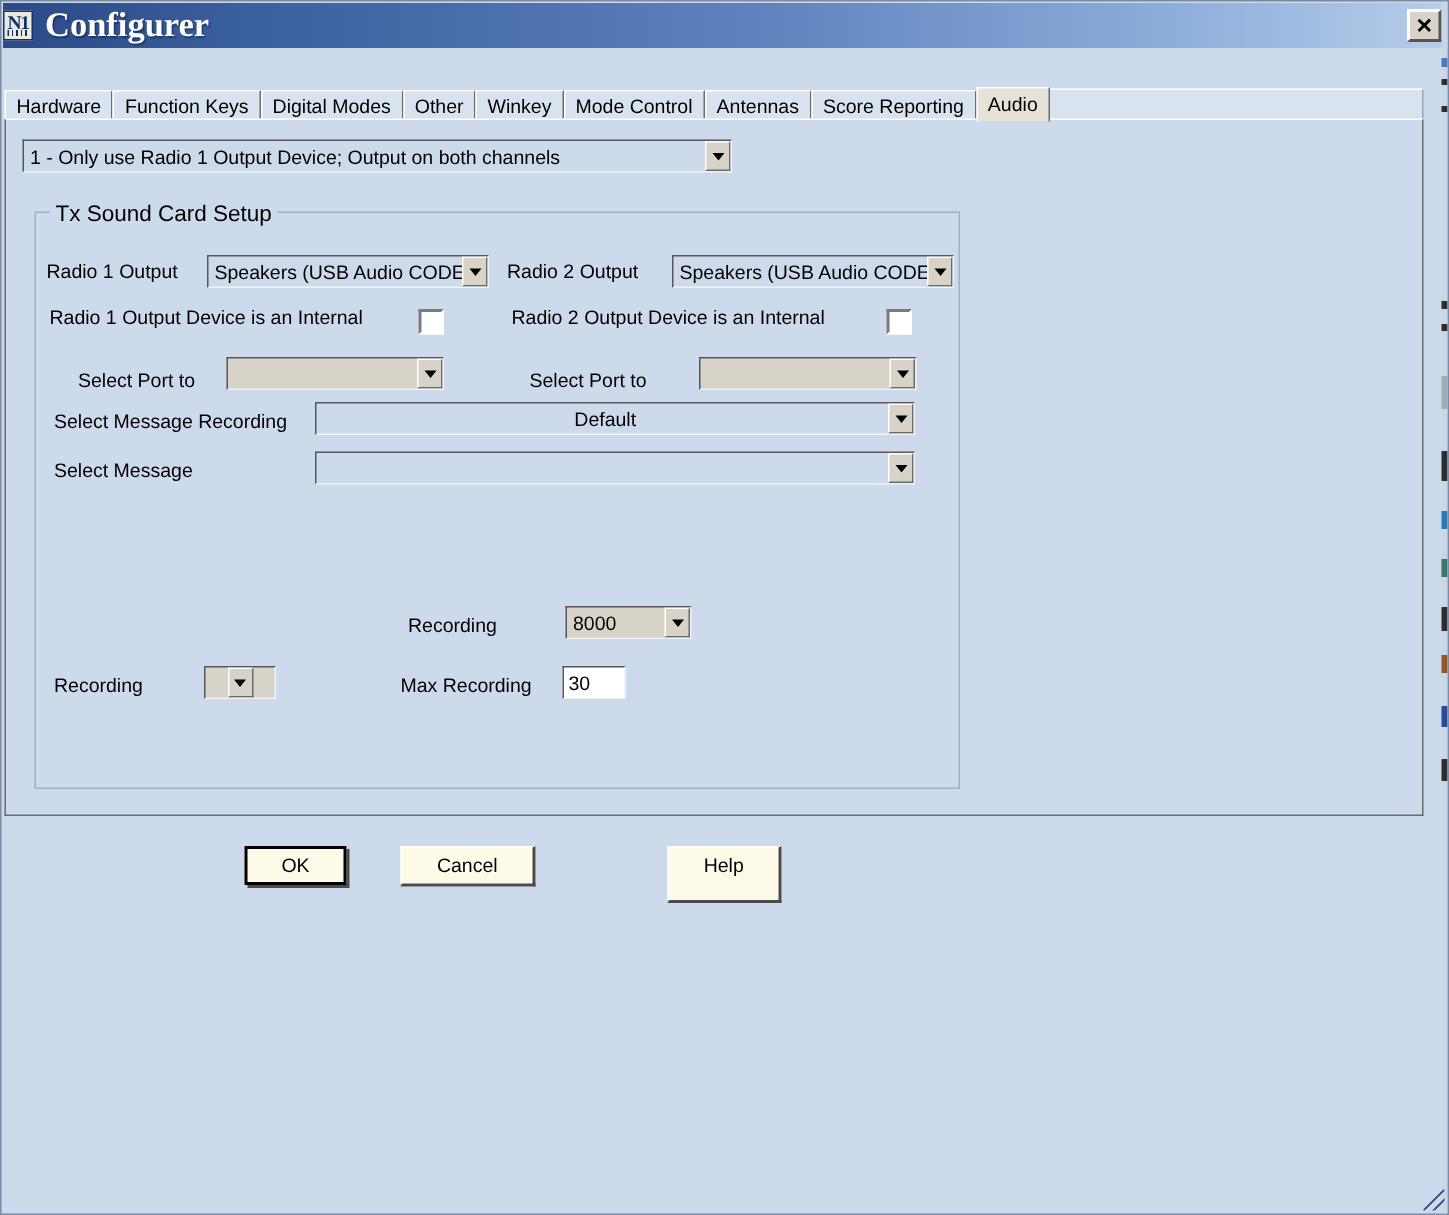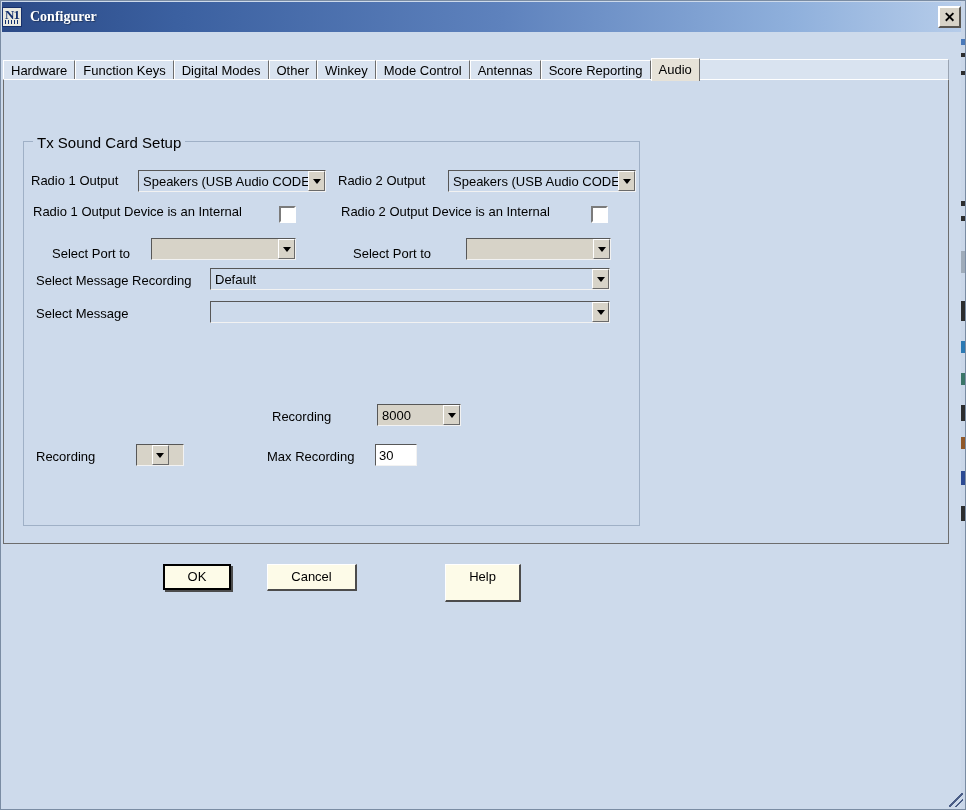--- a/index.html
+++ b/index.html
@@ -56,21 +56,21 @@
     position: absolute;
     left: 2px; right: 2px; bottom: 2px;
     height: 4px;
     background:
       repeating-linear-gradient(to right, #13306e 0 1px, transparent 1px 3px);
   }
   #titlebar .tb-title {
     color: #ffffff;
     font-family: "Liberation Serif", serif;
     font-weight: bold;
-    font-size: 14px;
+    font-size: 23px;
     margin-left: 8px;
     text-shadow: 1px 1px 1px rgba(0,0,0,0.35);
     white-space: nowrap;
   }
   #close-btn {
     position: absolute;
     right: 5px;
     top: 4px;
     width: 23px;
     height: 22px;
@@ -340,20 +340,26 @@
     <div class="tab">Winkey</div>
     <div class="tab">Mode Control</div>
     <div class="tab">Antennas</div>
     <div class="tab">Score Reporting</div>
     <div class="tab selected">Audio</div>
     <div class="tab-filler"></div>
   </div>
 
   <div id="tabpanel"></div>
 
+  <div class="combo" style="left:14px; top:92px; width:473px; height:22px;">
+    <span class="cb-text">1 - Only use Radio 1 Output Device; Output on both channels</span>
+    <span class="cb-btn">
+        <span class="arrow"></span>
+      </span>
+  </div>
 
   <div id="groupbox"></div>
   <div id="groupbox-title">Tx Sound Card Setup</div>
 
   <div class="lbl" style="left:30px; top:172px;">Radio 1 Output</div>
   <div class="combo" style="left:137px; top:169px; width:188px; height:22px;">
     <span class="cb-text">Speakers (USB Audio CODE</span>
     <span class="cb-btn">
         <span class="arrow"></span>
       </span>
@@ -383,21 +389,21 @@
 
   <div class="lbl" style="left:352px; top:245px;">Select Port to</div>
   <div class="combo gray" style="left:465px; top:237px; width:145px; height:22px;">
     <span class="cb-text"></span>
     <span class="cb-btn">
         <span class="arrow"></span>
       </span>
   </div>
 
   <div class="lbl" style="left:35px; top:272px;">Select Message Recording</div>
-  <div class="combo" style="left:209px; top:267px; width:400px; height:22px;">
+  <div class="combo" style="left:209px; top:267px; width:400px; height:22px;text-align:center;">
     <span class="cb-text">Default</span>
     <span class="cb-btn">
         <span class="arrow"></span>
       </span>
   </div>
 
   <div class="lbl" style="left:35px; top:305px;">Select Message</div>
   <div class="combo" style="left:209px; top:300px; width:400px; height:22px;">
     <span class="cb-text"></span>
     <span class="cb-btn">

